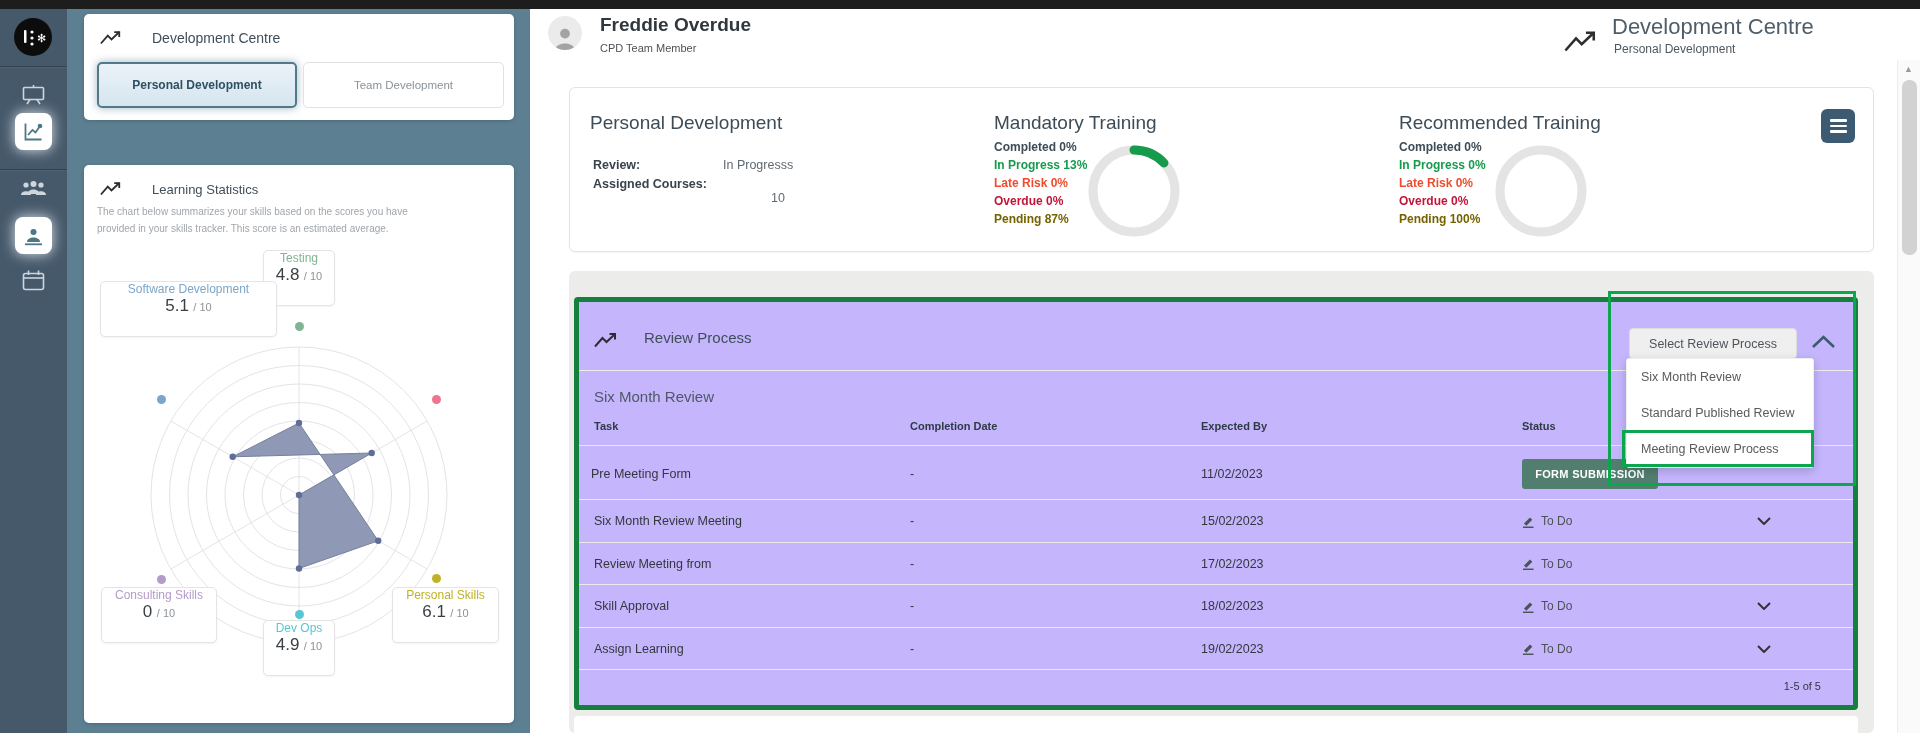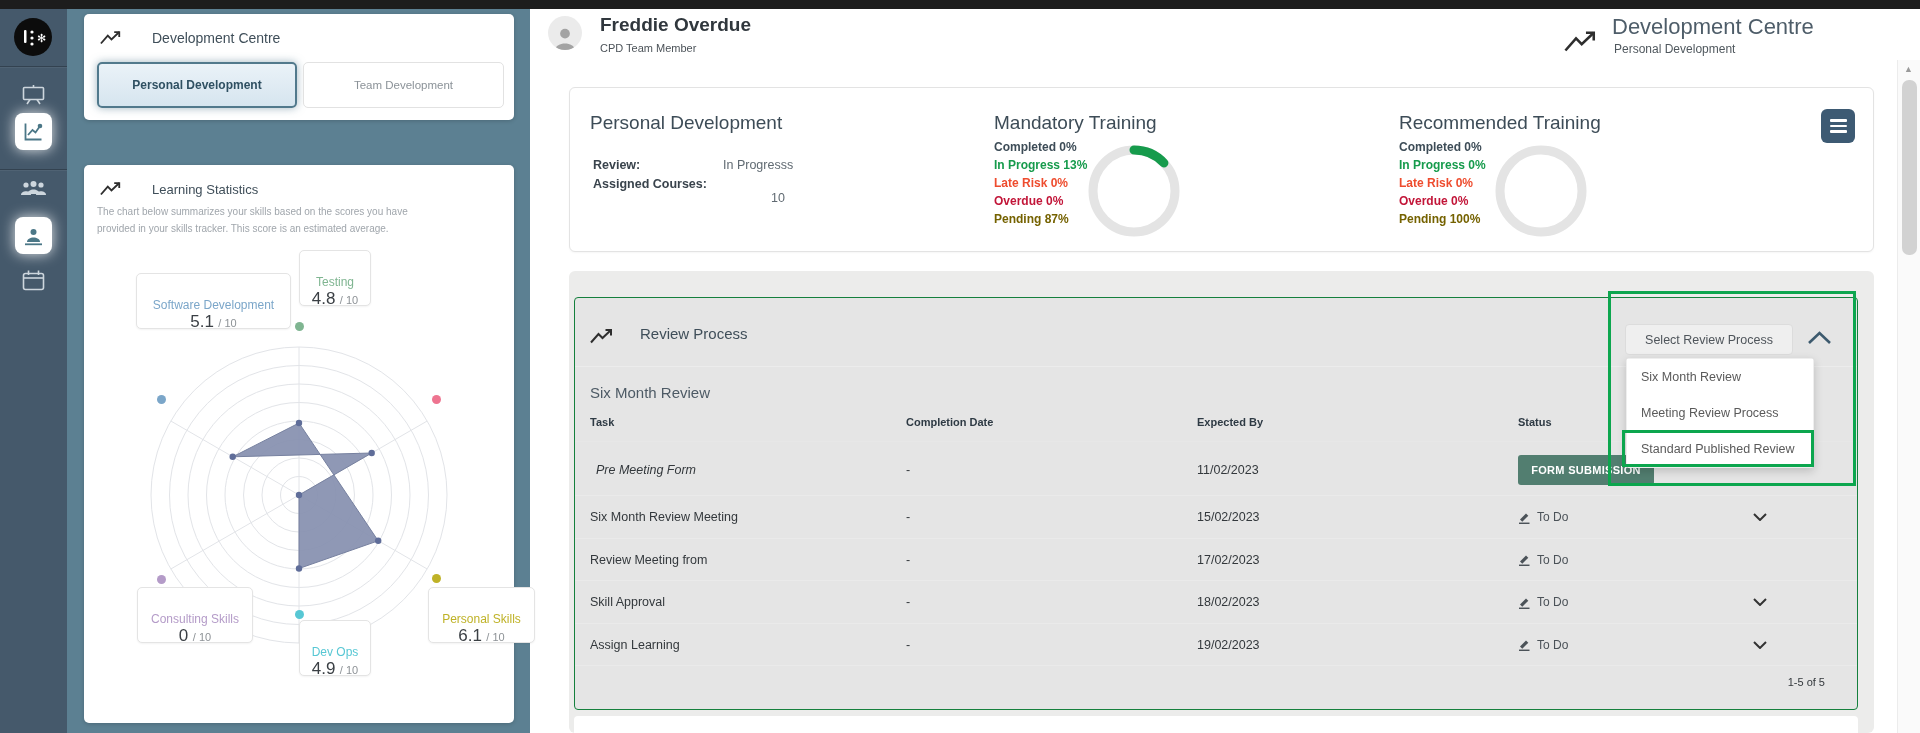--- a/index.html
+++ b/index.html
@@ -28,21 +28,21 @@
   .card2 .lcard-title { font-size:13px; }
 
   .tab { position:absolute; height:46px; border-radius:5px; display:flex; align-items:center; justify-content:center; cursor:pointer; }
   .tab-active { left:13px; top:48px; width:200px; background:linear-gradient(#eaf2f8,#d6e5ef);
     border:2px solid #51798c; box-shadow:0 0 9px rgba(80,120,140,.55); font-size:12px; font-weight:bold; color:#2f5062; }
   .tab-idle { left:219px; top:48px; width:201px; background:#fff; border:1px solid #e2e2e2; font-size:11.5px; color:#8b9298; }
 
   .ls-desc { position:absolute; left:13px; top:38px; width:330px; font-size:10px; line-height:17px; color:#a0a6ac; }
 
   .skillbox { position:absolute; background:#fff; border:1px solid #e4e4e4; border-radius:5px;
-    text-align:center; padding-top:24px; height:56px; box-shadow:0 1px 2px rgba(0,0,0,.05); z-index:5;margin-left:36px; }
+    text-align:center; padding-top:0; height:56px; box-shadow:0 1px 2px rgba(0,0,0,.05); z-index:5; }
   .skillbox .sl { font-size:12px; display:block; }
   .skillbox .v { font-size:17px; color:#3a3f44; }
   .skillbox .of { font-size:11px; color:#8d9296; }
   .sdot { position:absolute; width:9px; height:9px; border-radius:50%; z-index:4; }
 
   
   .avatar { left:548px; top:16px; width:34px; height:34px; border-radius:50%; background:#ebebeb; overflow:hidden;
     display:flex; align-items:flex-end; justify-content:center; }
   .uname { left:600px; top:14px; font-size:19px; font-weight:bold; color:#30373d; }
   .urole { left:600px; top:42px; font-size:11px; color:#4b5258; }
@@ -57,21 +57,21 @@
   .kv b { color:#39434c; }
   .kv span { color:#606a72; }
   .legend { position:absolute; font-size:12px; font-weight:bold; line-height:18px; }
   .lg0{color:#3d4c57}.lg1{color:#169b4c}.lg2{color:#ee4c2e}.lg3{color:#c21538}.lg4{color:#756200}
   .hamburger { left:1251px; top:21px; width:34px; height:34px; background:#3d5a73; border-radius:6px;
     display:flex; flex-direction:column; align-items:center; justify-content:center; gap:3px; cursor:pointer; position:absolute; }
   .hamburger i { width:17px; height:2.6px; background:#fff; border-radius:1px; }
 
   
   .graywrap { left:569px; top:271px; width:1305px; height:462px; background:#ececeb; border-radius:6px; }
-  .rpcard { left:574px; top:297px; width:1284px; height:413px; background:#e5e5e5; border:1px solid #15803d; border-radius:4px; }
+  .rpcard { left:574px; top:297px; width:1284px; height:413px; background:#c4b5fd; border:5px solid #15803d; border-radius:4px; }
   .rp-title { position:absolute; left:65px; top:27px; font-size:15px; color:#3f4e59; }
   .rp-div { position:absolute; left:0; top:68px; width:100%; height:1px; background:#ececec; }
   .rp-sub { position:absolute; left:15px; top:86px; font-size:15px; color:#4d5a65; }
   .selbtn { position:absolute; left:1050px; top:26px; width:168px; height:31px; background:#efefef; border:1px solid #dcdcdc;
     border-radius:4px; font-size:12.5px; color:#4f555b; display:flex; align-items:center; justify-content:center; cursor:pointer; }
   .chevup { position:absolute; left:1232px; top:33px; cursor:pointer; }
 
   .th { position:absolute; top:118px; font-size:11px; font-weight:bold; color:#2e3a44; }
   .th-line { position:absolute; left:0; top:143px; width:100%; height:1px; background:#e7e7e7; }
   .trow { position:absolute; left:0; width:100%; border-bottom:1px solid #eaeaea; }
@@ -220,21 +220,21 @@
     <span class="sdot" style="left: 348px; top: 230px; background: rgb(238, 116, 144);"></span>
     <span class="sdot" style="left: 73px; top: 410px; background: rgb(180, 155, 200);"></span>
     <span class="sdot" style="left: 211px; top: 445px; background: rgb(87, 199, 212);"></span>
     <span class="sdot" style="left: 348px; top: 409px; background: rgb(191, 178, 39);"></span>
 
     <div class="skillbox" style="left:179px;top:85px;width:72px;">
       <span class="sl" style="color: rgb(127, 181, 145);">Testing</span>
       <span class="v">4.8</span>
       <span class="of">/ 10</span>
     </div>
-    <div class="skillbox" style="left:16px;top:108px;width:155px;">
+    <div class="skillbox" style="left:16px;top:116px;width:177px;">
       <span class="sl" style="color: rgb(123, 166, 201);">Software Development</span>
       <span class="v">5.1</span>
       <span class="of">/ 10</span>
     </div>
     <div class="skillbox" style="left:17px;top:422px;width:116px;">
       <span class="sl" style="color: rgb(180, 155, 200);">Consulting Skills</span>
       <span class="v">0</span>
       <span class="of">/ 10</span>
     </div>
     <div class="skillbox" style="left:179px;top:455px;width:72px;">
@@ -331,21 +331,21 @@
     <div class="rp-div"></div>
     <span class="rp-sub">Six Month Review</span>
 
     <span class="th" style="left:15px;">Task</span>
     <span class="th" style="left:331px;">Completion Date</span>
     <span class="th" style="left:622px;">Expected By</span>
     <span class="th" style="left:943px;">Status</span>
     <div class="th-line"></div>
 
     <div class="trow" style="top:147px;height:51px;">
-      <span class="td" style="left:21px;font-style:italic;">Pre Meeting Form</span>
+      <span class="td" style="left:12px;">Pre Meeting Form</span>
       <span class="td" style="left:331px;">-</span>
       <span class="td" style="left:622px;">11/02/2023</span>
       <button class="fsbtn">FORM SUBMISSION</button>
     </div>
     <div class="trow" style="top:198px;height:43px;padding-left:40px;">
       <span class="td" style="left:15px;">Six Month Review Meeting</span>
       <span class="td" style="left:331px;">-</span>
       <span class="td" style="left:622px;">15/02/2023</span>
       <span class="td todo" style="left:943px;">
         <svg width="13" height="13" viewBox="0 0 13 13">
@@ -407,22 +407,22 @@
       </span>
     </div>
 
     <span class="pgn">1-5 of 5</span>
   </div>
 
   <div class="abs nextcard"></div>
 
   <div class="abs ddpanel">
     <div class="dditem">Six Month Review</div>
+    <div class="dditem">Standard Published Review</div>
     <div class="dditem">Meeting Review Process</div>
-    <div class="dditem">Standard Published Review</div>
   </div>
 
   <div class="abs greenbox gb-outer"></div>
   <div class="abs greenbox gb-inner"></div>
 
   <div class="abs scrollbar">
     <span class="sb-arrow">▲</span>
     <span class="sb-thumb"></span>
   </div>
 

